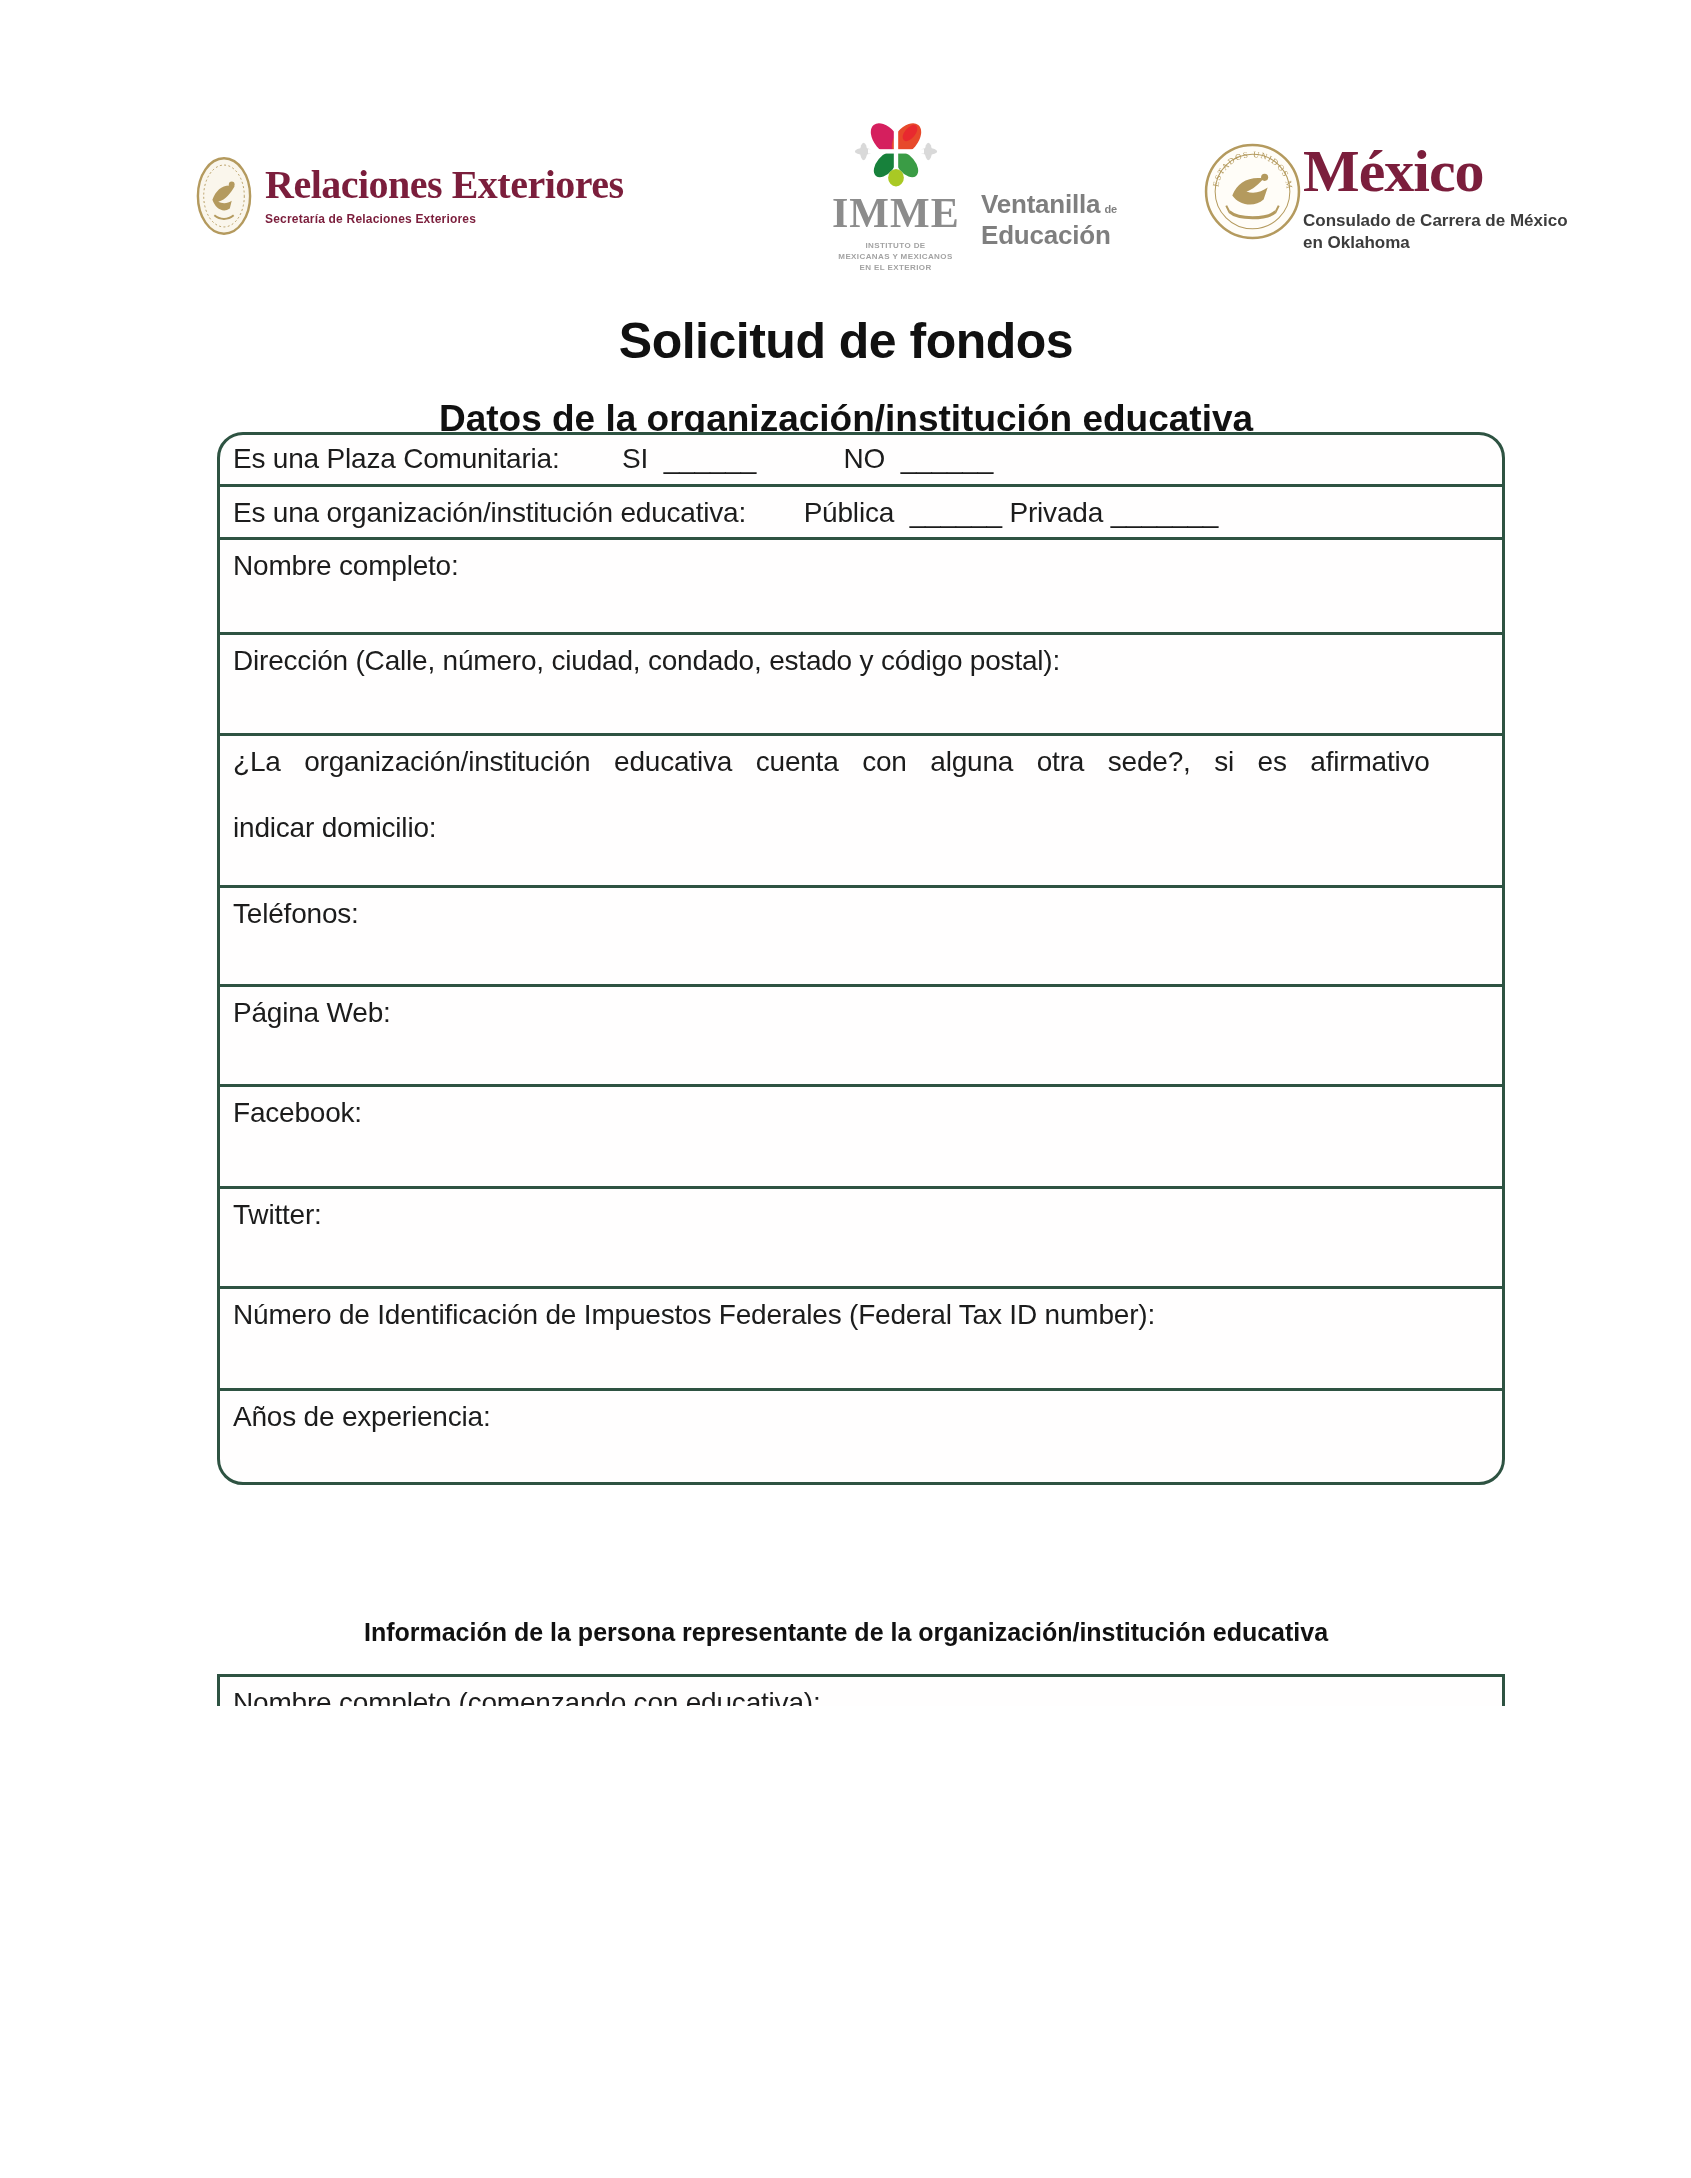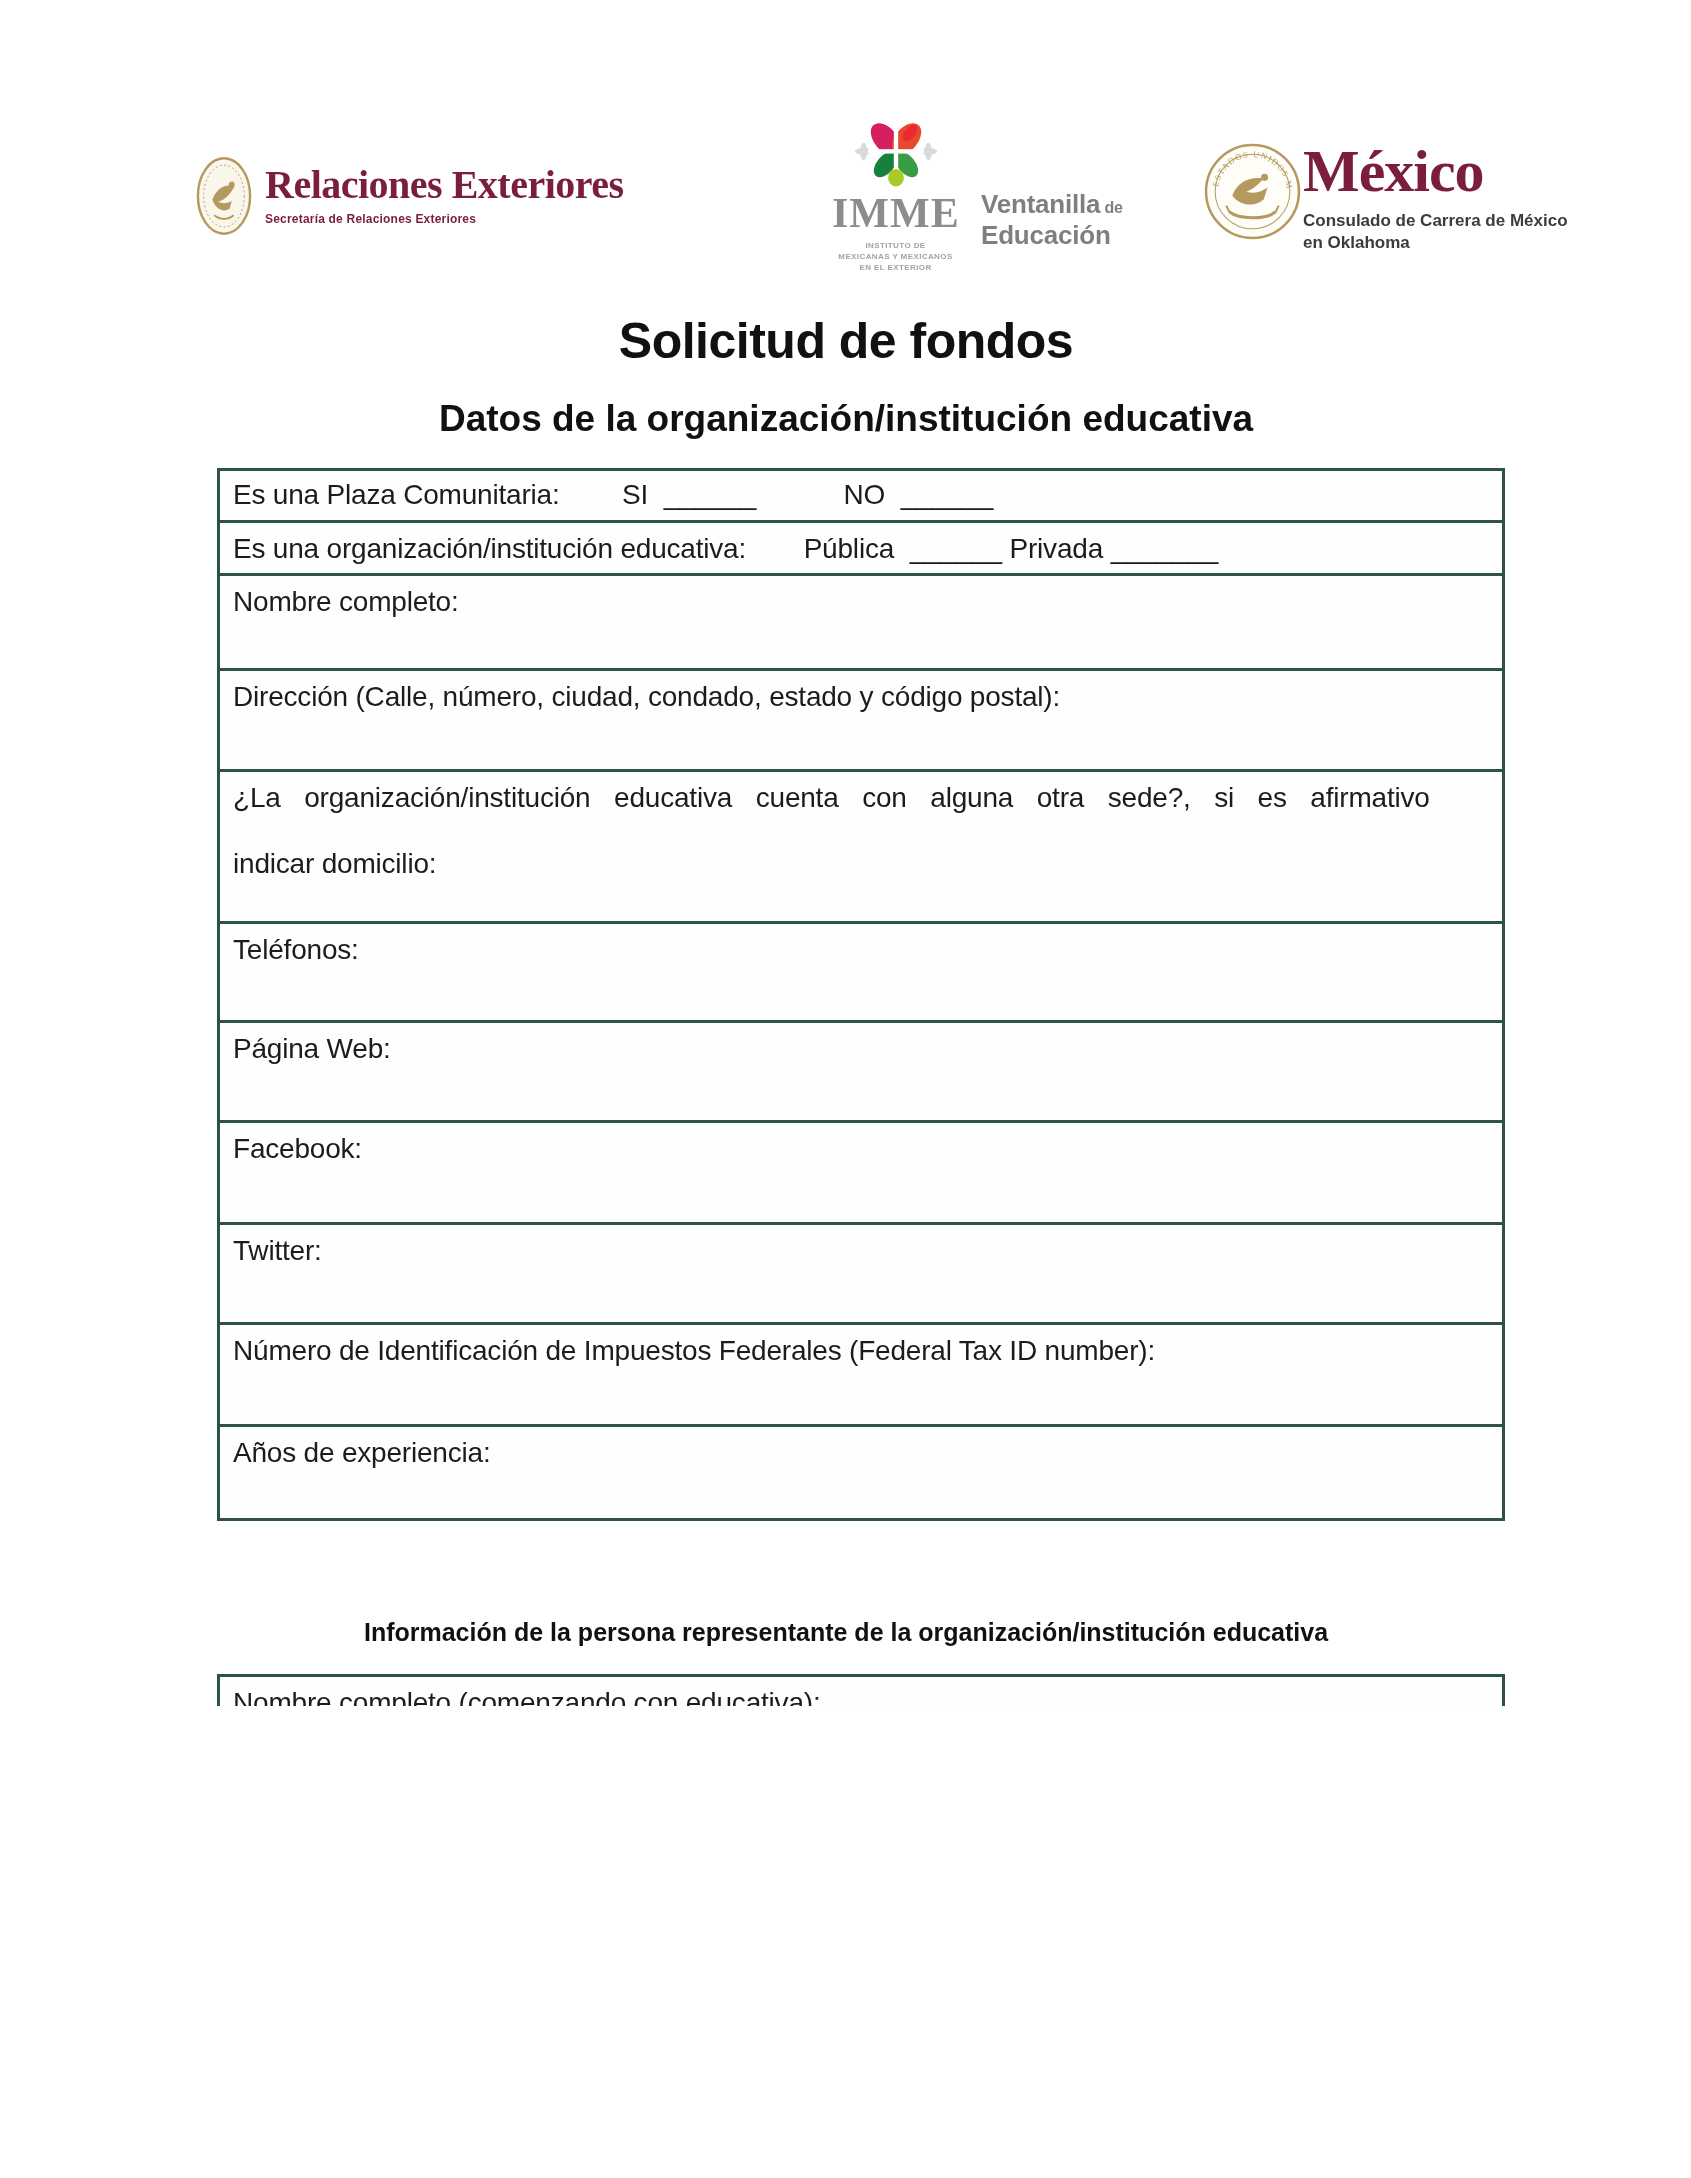--- a/index.html
+++ b/index.html
@@ -20,42 +20,42 @@
 
   .imme-logo { position: absolute; left: 832px; top: 119px; width: 127px; text-align: center; }
   .imme-icon { width: 88px; height: 70px; display: block; margin: 0 auto; }
   .imme-acronym { font-family: "Liberation Serif", serif; font-weight: 700; font-size: 42px;
                   color: #8c8c8c; line-height: 1; margin-top: 3px; letter-spacing: 1px; }
   .imme-caption { margin-top: 7px; font-size: 8px; font-weight: 700; color: #a3a3a3;
                   line-height: 1.35; letter-spacing: 0.4px; }
 
   .ventanilla { position: absolute; left: 981px; top: 189px; font-weight: 700; color: #7f7f7f;
                 font-size: 26px; line-height: 1.18; letter-spacing: -0.2px; }
-  .ventanilla .de { font-size: 16px; margin-left: 4px; font-weight: 700; }
+  .ventanilla .de { font-size: 11px; margin-left: 4px; font-weight: 700; }
 
   .mx-logo { position: absolute; left: 1202px; top: 139px; display: flex; align-items: flex-start; }
   .mx-seal { width: 101px; height: 104px; flex: 0 0 auto; }
   .mx-text { padding-top: 2px; }
   .mx-title { font-family: "Liberation Serif", serif; font-weight: 700; font-size: 60px;
               color: #7b1e3c; line-height: 1; letter-spacing: -1px; }
   .mx-sub { margin-top: 9px; font-size: 17px; font-weight: 700; color: #3c3c3c; line-height: 1.3; }
 
   
   .doc-title { position: absolute; top: 312px; left: 0; width: 100%; text-align: center;
                font-size: 50px; font-weight: 700; color: #111; letter-spacing: -0.5px; }
   .s1-heading { position: absolute; top: 398px; left: 0; width: 100%; text-align: center;
                 font-size: 37px; font-weight: 700; color: #111; }
   .s2-heading { position: absolute; top: 1616px; left: 0; width: 100%; text-align: center;
                 font-size: 25px; font-weight: 700; color: #111; line-height: 1.28; }
   .s2-heading .inner { display: block; max-width: 1264px; margin: 0 auto; }
 
   
   .form-table { position: absolute; left: 217px; width: 1288px;
                 border: 3px solid #2e5342; background: #fffefe; }
-  .table1 { top: 468px; }
+  .table1 { top: 432px; border-radius: 26px; }
   .table2 { top: 1674px; }
   .frow { position: relative; padding: 8px 13px; font-size: 28px; color: #1c1c1c;
           letter-spacing: -0.2px; line-height: 1.25; }
   .frow + .frow { border-top: 3px solid #2e5342; }
 
   .rh49 { height: 49px; padding-top: 6px; }
   .rh53 { height: 53px; padding-top: 8px; }
   .rh95 { height: 95px; }
   .rh102 { height: 101px; }
   .rh153 { height: 152px; }

